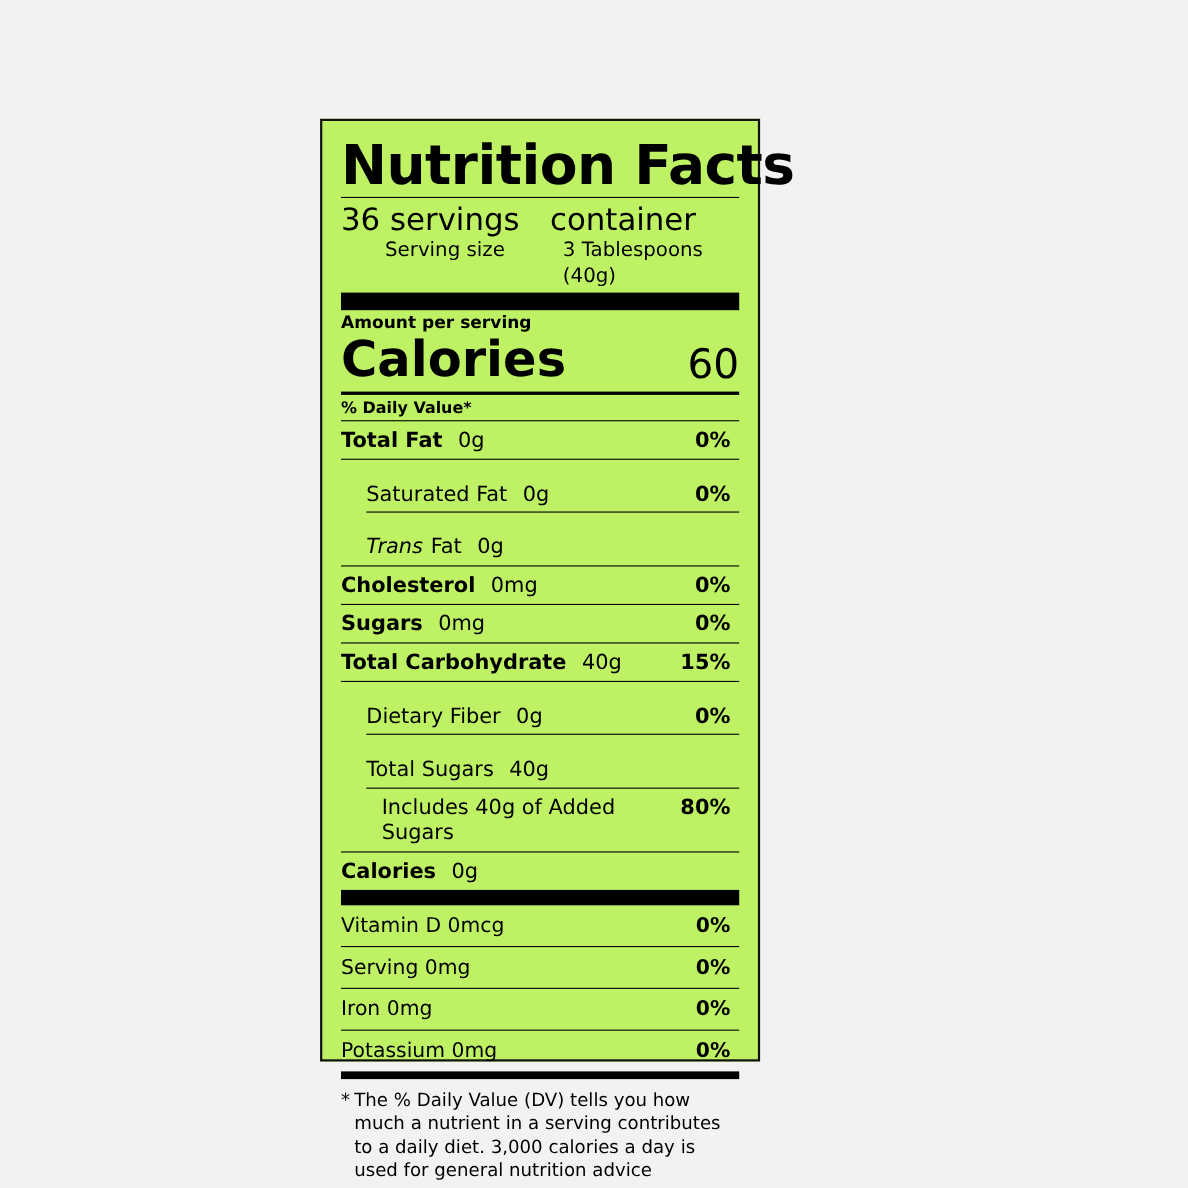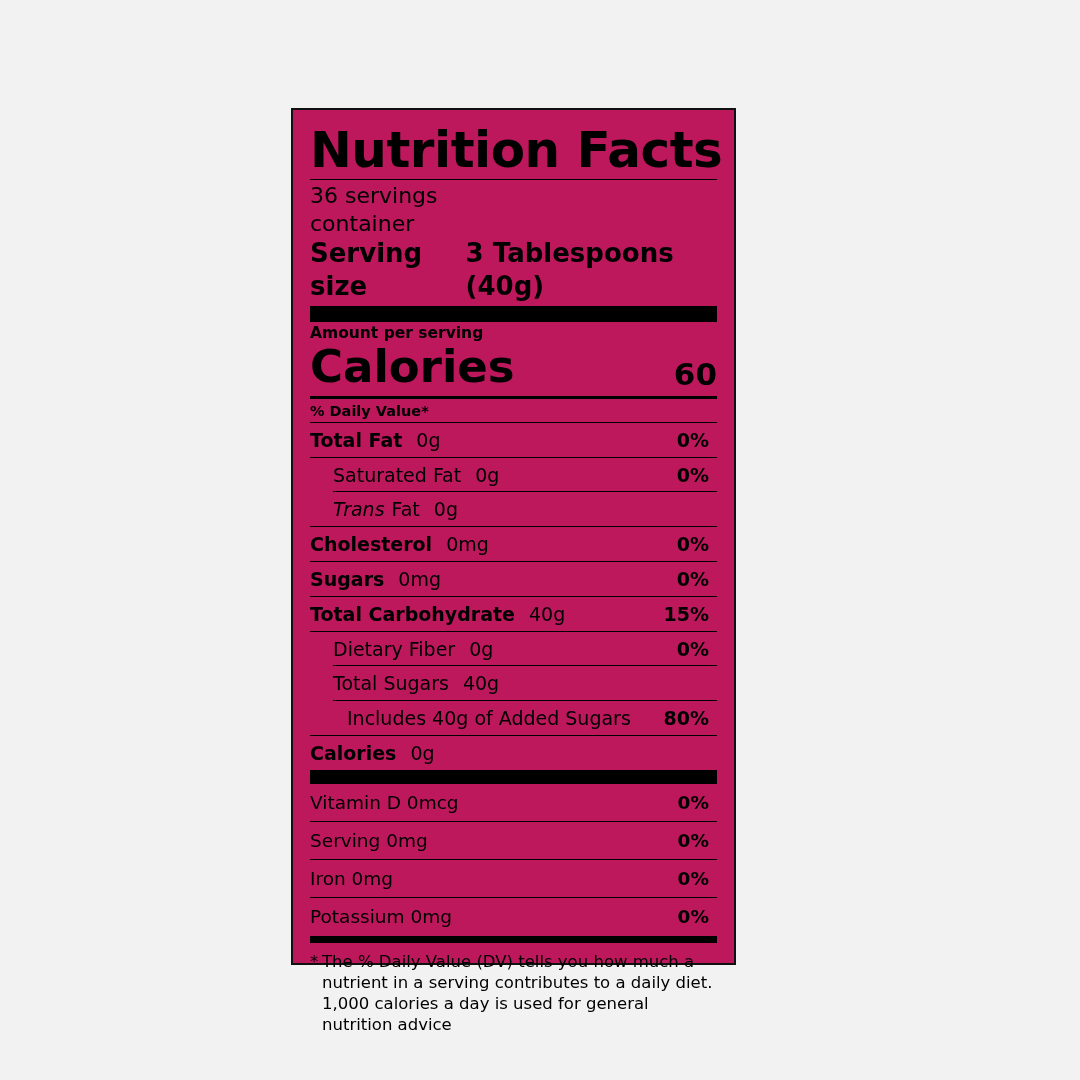--- a/index.html
+++ b/index.html
@@ -15,23 +15,23 @@
   }
   .canvas {
     position: relative;
     width: 1080px;
     height: 1080px;
   }
   .label {
     position: absolute;
     left: 291px;
     top: 108px;
-    width: 445px;
+    width: 400px;
     height: 857px;
-    background: #be185d;
+    background: #bef264;
     border: 2px solid #111111;
     box-sizing: border-box;
     color: #000000;
   }
   .inner {
     position: absolute;
     left: 17px;
     top: 8px;
     right: 17px;
   }
@@ -48,34 +48,34 @@
 
   .rule-thin { border-bottom: 1px solid #000; }
   .rule-med  { border-bottom: 3px solid #000; }
   .rule-thick{ border-bottom: 16px solid #000; }
   .rule-thick2{ border-bottom: 14px solid #000; }
   .rule-bot  { border-bottom: 7px solid #000; }
 
   
   .servings-row {
     display: flex;
-    align-items: flex-start;
-    font-size: 22px;
+    align-items: flex-end;
+    font-size: 28px;
     line-height: 1.25;
     padding: 2px 0 0 0;
-    flex-direction: column;
   }
   .servings-count { width: 190px; }
   .serving-size-row {
     display: flex;
     align-items: baseline;
-    font-size: 26px;
-    font-weight: bold;
+    font-size: 18px;
+    font-weight: normal;
     line-height: 1.25;
     padding: 0 0 4px 0;
+    margin-left: 40px;
   }
   .serving-size-label { width: 183px; }
 
   
   .amount-per {
     font-size: 15.5px;
     font-weight: bold;
     padding: 2px 0 0 0;
     line-height: 1.2;
   }
@@ -84,22 +84,22 @@
     align-items: flex-end;
     justify-content: space-between;
     padding: 0 0 6px 0;
   }
   .cal-label {
     font-size: 45px;
     font-weight: bold;
     line-height: 1.05;
   }
   .cal-value {
-    font-size: 31px;
-    font-weight: bold;
+    font-size: 37px;
+    font-weight: normal;
     line-height: 1;
   }
 
   
   .dv-header {
     font-size: 14.5px;
     font-weight: bold;
     padding: 4px 0 3px 0;
   }
 
@@ -109,21 +109,21 @@
     align-items: baseline;
     justify-content: space-between;
     font-size: 19px;
     padding: 6px 0 5px 0;
     line-height: 1.2;
   }
   .nrow .left { display: flex; align-items: flex-end; }
   .nrow .nm { font-weight: bold; }
   .nrow .amt { padding-left: 14px; }
   .nrow .pct { font-weight: bold; padding-right: 8px; }
-  .indent1 { padding-left: 23px; }
+  .indent1 { padding-left: 23px; margin-top: 14px; }
   .indent2 { padding-left: 37px; }
   .plain .nm { font-weight: normal; }
   .italic { font-style: italic; }
 
   .nrow-mini {
     display: flex;
     align-items: baseline;
     justify-content: space-between;
     font-size: 18.5px;
     padding: 8px 0 7px 0;
@@ -292,18 +292,18 @@
 
       <div class="nrow-mini">
         <span>Potassium 0mg</span>
         <span class="pct">0%</span>
       </div>
 
       <div class="rule-bot"></div>
 
       <div class="footnote">
         <span class="star">*</span>
-        <span class="ftext">The % Daily Value (DV) tells you how much a nutrient in a serving contributes to a daily diet. 1,000 calories a day is used for general nutrition advice</span>
+        <span class="ftext">The % Daily Value (DV) tells you how much a nutrient in a serving contributes to a daily diet. 3,000 calories a day is used for general nutrition advice</span>
       </div>
 
     </div>
   </div>
 </div>
 
 </body></html>

